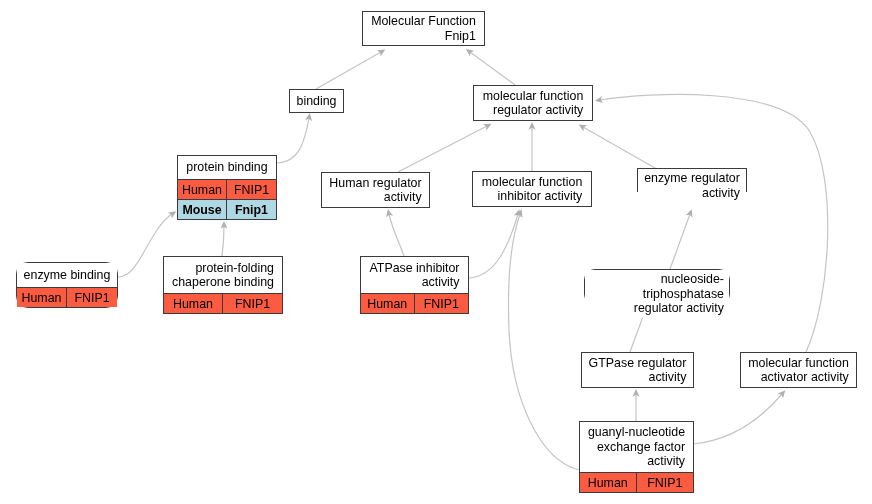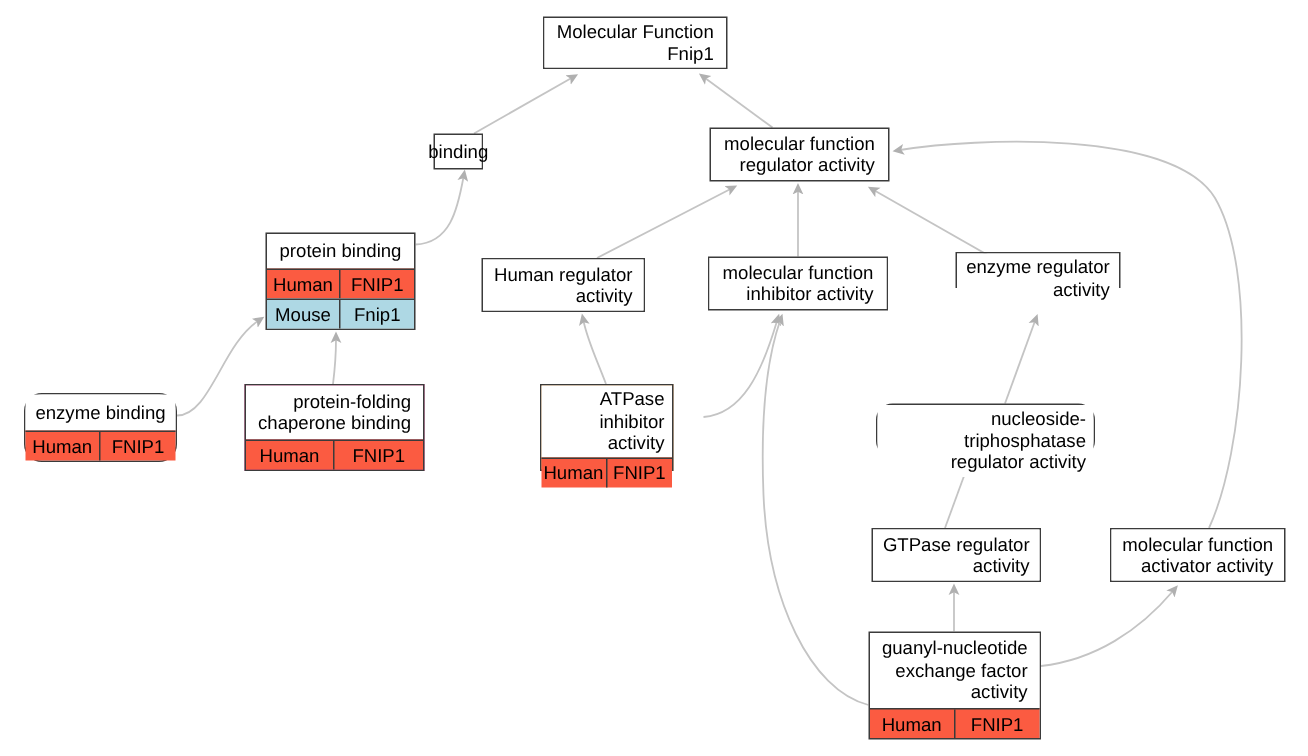--- a/index.html
+++ b/index.html
@@ -95,34 +95,34 @@
         <path d="M 630,352 L 645,311" stroke="#c4c4c4" stroke-width="1.2" fill="none" marker-end="url(#arrowhead)"></path>
         <path d="M 636,421 L 636,394" stroke="#c4c4c4" stroke-width="1.2" fill="none" marker-end="url(#arrowhead)"></path>
         <path d="M 694,444 C 730,440 760,420 782,394" stroke="#c4c4c4" stroke-width="1.2" fill="none" marker-end="url(#arrowhead)"></path>
       </g>
   </svg>
   <div id="node-layer">
       <div class="node" style="left: 362px; top: 11px; width: 123px; height: 35px; border-color: rgb(59, 59, 59); background: rgb(255, 255, 255);">
         <div class="node-title">Molecular Function
 Fnip1</div>
       </div>
-      <div class="node" style="left: 289px; top: 89px; width: 33px; height: 24px; border-color: rgb(59, 59, 59); background: #1d4ed8;">
+      <div class="node" style="left: 289px; top: 89px; width: 55px; height: 24px; border-color: rgb(59, 59, 59); background: #1d4ed8;">
         <div class="node-title">binding</div>
       </div>
       <div class="node" style="left: 473px; top: 85px; width: 120px; height: 36px; border-color: rgb(59, 59, 59); background: rgb(255, 255, 255);">
         <div class="node-title">molecular function
 regulator activity</div>
       </div>
       <div class="node" style="left: 177px; top: 155px; width: 100px; height: 65px; border-color: rgb(59, 59, 59); background: #e5e5e5;">
         <div class="node-title">protein binding</div>
         <div class="species-row" style="border-top-color: rgb(59, 59, 59); background: rgb(251, 91, 65);">
           <div class="species-cell left" style="border-right-color: rgb(59, 59, 59);">Human</div>
           <div class="species-cell">FNIP1</div>
         </div>
-        <div class="species-row" style="border-top-color: rgb(59, 59, 59); background: rgb(174, 216, 228);">
+        <div class="species-row" style="border-top-color: rgb(59, 59, 59); background: rgb(174, 216, 228); font-weight: bold;">
           <div class="species-cell left" style="border-right-color: rgb(59, 59, 59);">Mouse</div>
           <div class="species-cell">Fnip1</div>
         </div>
       </div>
       <div class="node" style="left: 321px; top: 172px; width: 109px; height: 36px; border-color: rgb(59, 59, 59); background: rgb(255, 255, 255);">
         <div class="node-title">Human regulator
 activity</div>
       </div>
       <div class="node" style="left: 472px; top: 171px; width: 120px; height: 36px; border-color: rgb(59, 59, 59); background: rgb(255, 255, 255);">
         <div class="node-title">molecular function
@@ -132,29 +132,29 @@
         <div class="node-title">enzyme regulator
 activity</div>
       </div>
       <div class="node" style="left: 16px; top: 262px; width: 102px; height: 46px; border-color: rgb(59, 59, 59); background: rgb(255, 255, 255); border-radius: 12px;">
         <div class="node-title">enzyme binding</div>
         <div class="species-row" style="border-top-color: rgb(59, 59, 59); background: rgb(251, 91, 65);">
           <div class="species-cell left" style="border-right-color: rgb(59, 59, 59);">Human</div>
           <div class="species-cell">FNIP1</div>
         </div>
       </div>
-      <div class="node" style="left: 163px; top: 256px; width: 120px; height: 58px; border-color: rgb(59, 59, 59); background: #ec4899;">
+      <div class="node" style="left: 163px; top: 256px; width: 120px; height: 58px; border-color: rgb(59, 59, 59); background: #a16207;">
         <div class="node-title">protein-folding
 chaperone binding</div>
         <div class="species-row" style="border-top-color: rgb(59, 59, 59); background: rgb(251, 91, 65);">
           <div class="species-cell left" style="border-right-color: rgb(59, 59, 59);">Human</div>
           <div class="species-cell">FNIP1</div>
         </div>
       </div>
-      <div class="node" style="left: 360px; top: 256px; width: 89px; height: 58px; border-color: rgb(59, 59, 59); background: #fdba74;">
+      <div class="node" style="left: 360px; top: 256px; width: 109px; height: 58px; border-color: rgb(59, 59, 59); background: #fdba74;">
         <div class="node-title">ATPase inhibitor
 activity</div>
         <div class="species-row" style="border-top-color: rgb(59, 59, 59); background: rgb(251, 91, 65);">
           <div class="species-cell left" style="border-right-color: rgb(59, 59, 59);">Human</div>
           <div class="species-cell">FNIP1</div>
         </div>
       </div>
       <div class="node" style="left: 584px; top: 269px; width: 146px; height: 36px; border-color: rgb(59, 59, 59); background: #e5e5e5; border-radius: 11px;">
         <div class="node-title">nucleoside-triphosphatase
 regulator activity</div>

